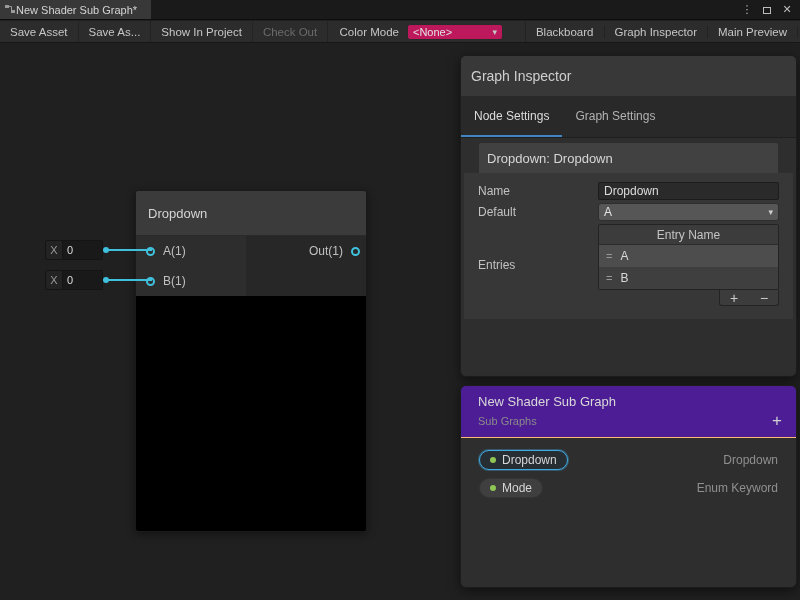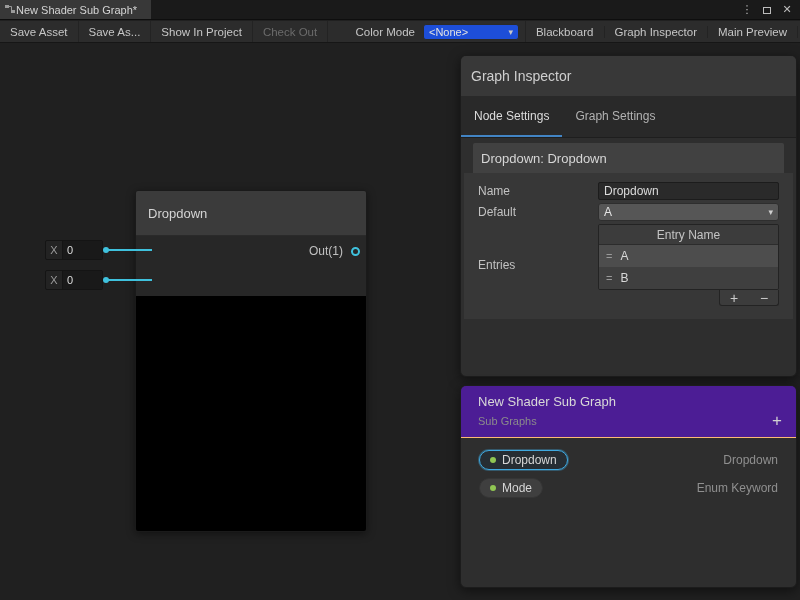--- a/index.html
+++ b/index.html
@@ -18,23 +18,23 @@
   .maxbox{display:inline-block;width:8px;height:7px;border:1px solid #bdbdbd;vertical-align:middle}
 
   
   .toolbar{position:absolute;left:0;top:21px;right:0;height:22px;background:#2c2c2c;
     display:flex;align-items:stretch;border-bottom:1px solid #161616;font-size:11.5px}
   .tb{appearance:none;background:none;border:none;border-right:1px solid #232323;
     color:#c6c6c6;font:inherit;padding:0 10px;cursor:default;white-space:nowrap}
   .tb.disabled{color:#6b6b6b}
   .tb-spacer{flex:1}
   .cm-label{align-self:center;margin:0 8px 0 4px;color:#c6c6c6;white-space:nowrap}
-  .cm-dd{align-self:center;width:96px;height:16px;background:#1d4ed8;border:1px solid #2a2a2a;
+  .cm-dd{align-self:center;width:96px;height:16px;background:#be185d;border:1px solid #2a2a2a;
     border-radius:3px;display:flex;align-items:center;justify-content:space-between;
-    padding:0 5px;font-size:11px;color:#e2e2e2;margin-right:6px}
+    padding:0 5px;font-size:11px;color:#e2e2e2;margin-right:22px}
   .cm-dd .arr{font-size:9px;color:#c8c8c8}
   .right-group{display:flex;align-items:center;border-left:1px solid #232323;margin-right:2px}
 
   
   .canvas{position:absolute;left:0;top:44px;right:0;bottom:0;background:#202020}
   .node{position:absolute;left:135px;top:146px;width:232px;border:1px solid #1a1a1a;
     border-radius:3px;overflow:hidden;box-shadow:0 2px 8px rgba(0,0,0,.45)}
   .node-header{height:45px;background:#3b3b3b;display:flex;align-items:center;
     padding-left:12px;font-size:13px;color:#d4d4d4;border-bottom:1px solid #2a2a2a}
   .node-body{display:flex;height:60px}
@@ -59,21 +59,21 @@
   
   .panel{position:absolute;background:#2e2e2e;border:1px solid #1c1c1c;border-radius:6px;
     overflow:hidden;box-shadow:0 3px 12px rgba(0,0,0,.5)}
   .inspector{left:460px;top:55px;width:337px;height:322px}
   .insp-header{height:40px;background:#383838;display:flex;align-items:center;
     padding-left:10px;font-size:14px;color:#cfcfcf}
   .insp-tabs{height:42px;background:#292929;display:flex;border-bottom:1px solid #1e1e1e}
   .tab-item{padding:0 13px;display:flex;align-items:center;font-size:12px;color:#b2b2b2;
     border-bottom:2px solid transparent;cursor:default}
   .tab-item.active{color:#dcdcdc;border-bottom-color:#4284c4}
-  .insp-section{margin:5px 12px 0;height:30px;background:#414141;display:flex;align-items:center;
+  .insp-section{margin:5px 18px 0;height:30px;background:#414141;display:flex;align-items:center;
     padding-left:8px;font-size:13px;color:#d6d6d6;border-radius:2px 2px 0 0}
   .insp-content{margin:0 3px;background:#373737;padding:9px 14px 10px}
   .frow{display:flex;align-items:center;margin-bottom:3px}
   .frow .flabel{width:120px;font-size:12px;color:#c2c2c2}
   .fctrl{flex:1}
   .tfield{height:18px;background:#2a2a2a;border:1px solid #1c1c1c;border-radius:2px;
     display:flex;align-items:center;padding:0 5px;font-size:12px;color:#dcdcdc}
   .ddfield{height:18px;background:#565656;border:1px solid #2e2e2e;border-radius:3px;
     display:flex;align-items:center;justify-content:space-between;padding:0 5px;
     font-size:12px;color:#e4e4e4}
@@ -144,20 +144,30 @@
       <button class="tb">Graph Inspector</button>
       <button class="tb">Main Preview</button>
     </div>
   </div>
 
   <div class="canvas">
 
     <div class="node">
       <div class="node-header">Dropdown</div>
       <div class="node-body">
+        <div class="in-col">
+          <div class="prow">
+            <span class="port"></span>
+            <span>A(1)</span>
+          </div>
+          <div class="prow">
+            <span class="port"></span>
+            <span>B(1)</span>
+          </div>
+        </div>
         <div class="out-col">
           <div class="prow out">
             <span>Out(1)</span>
             <span class="port"></span>
           </div>
         </div>
       </div>
       <div class="node-preview"></div>
     </div>
 

